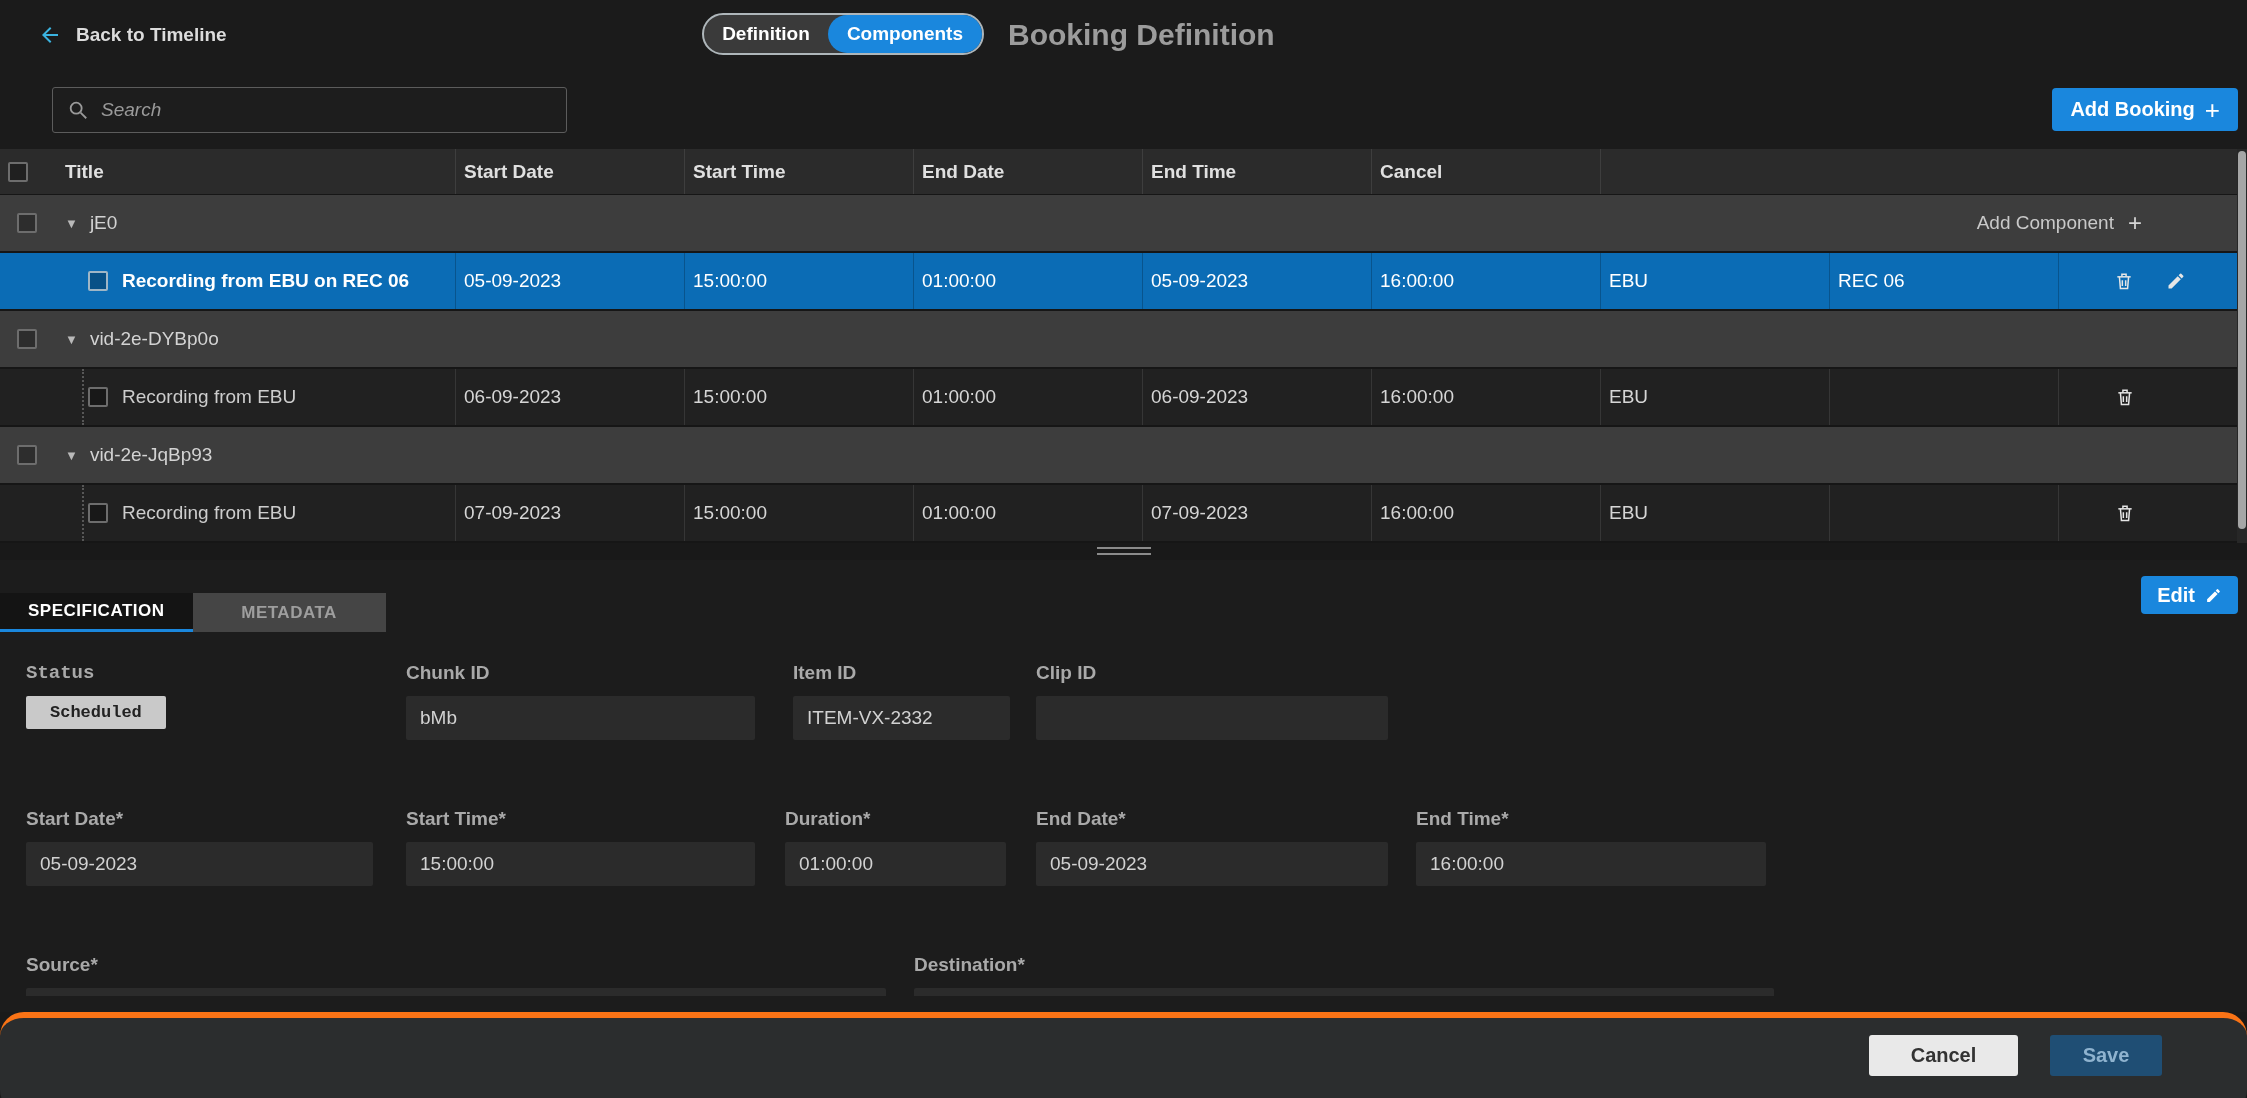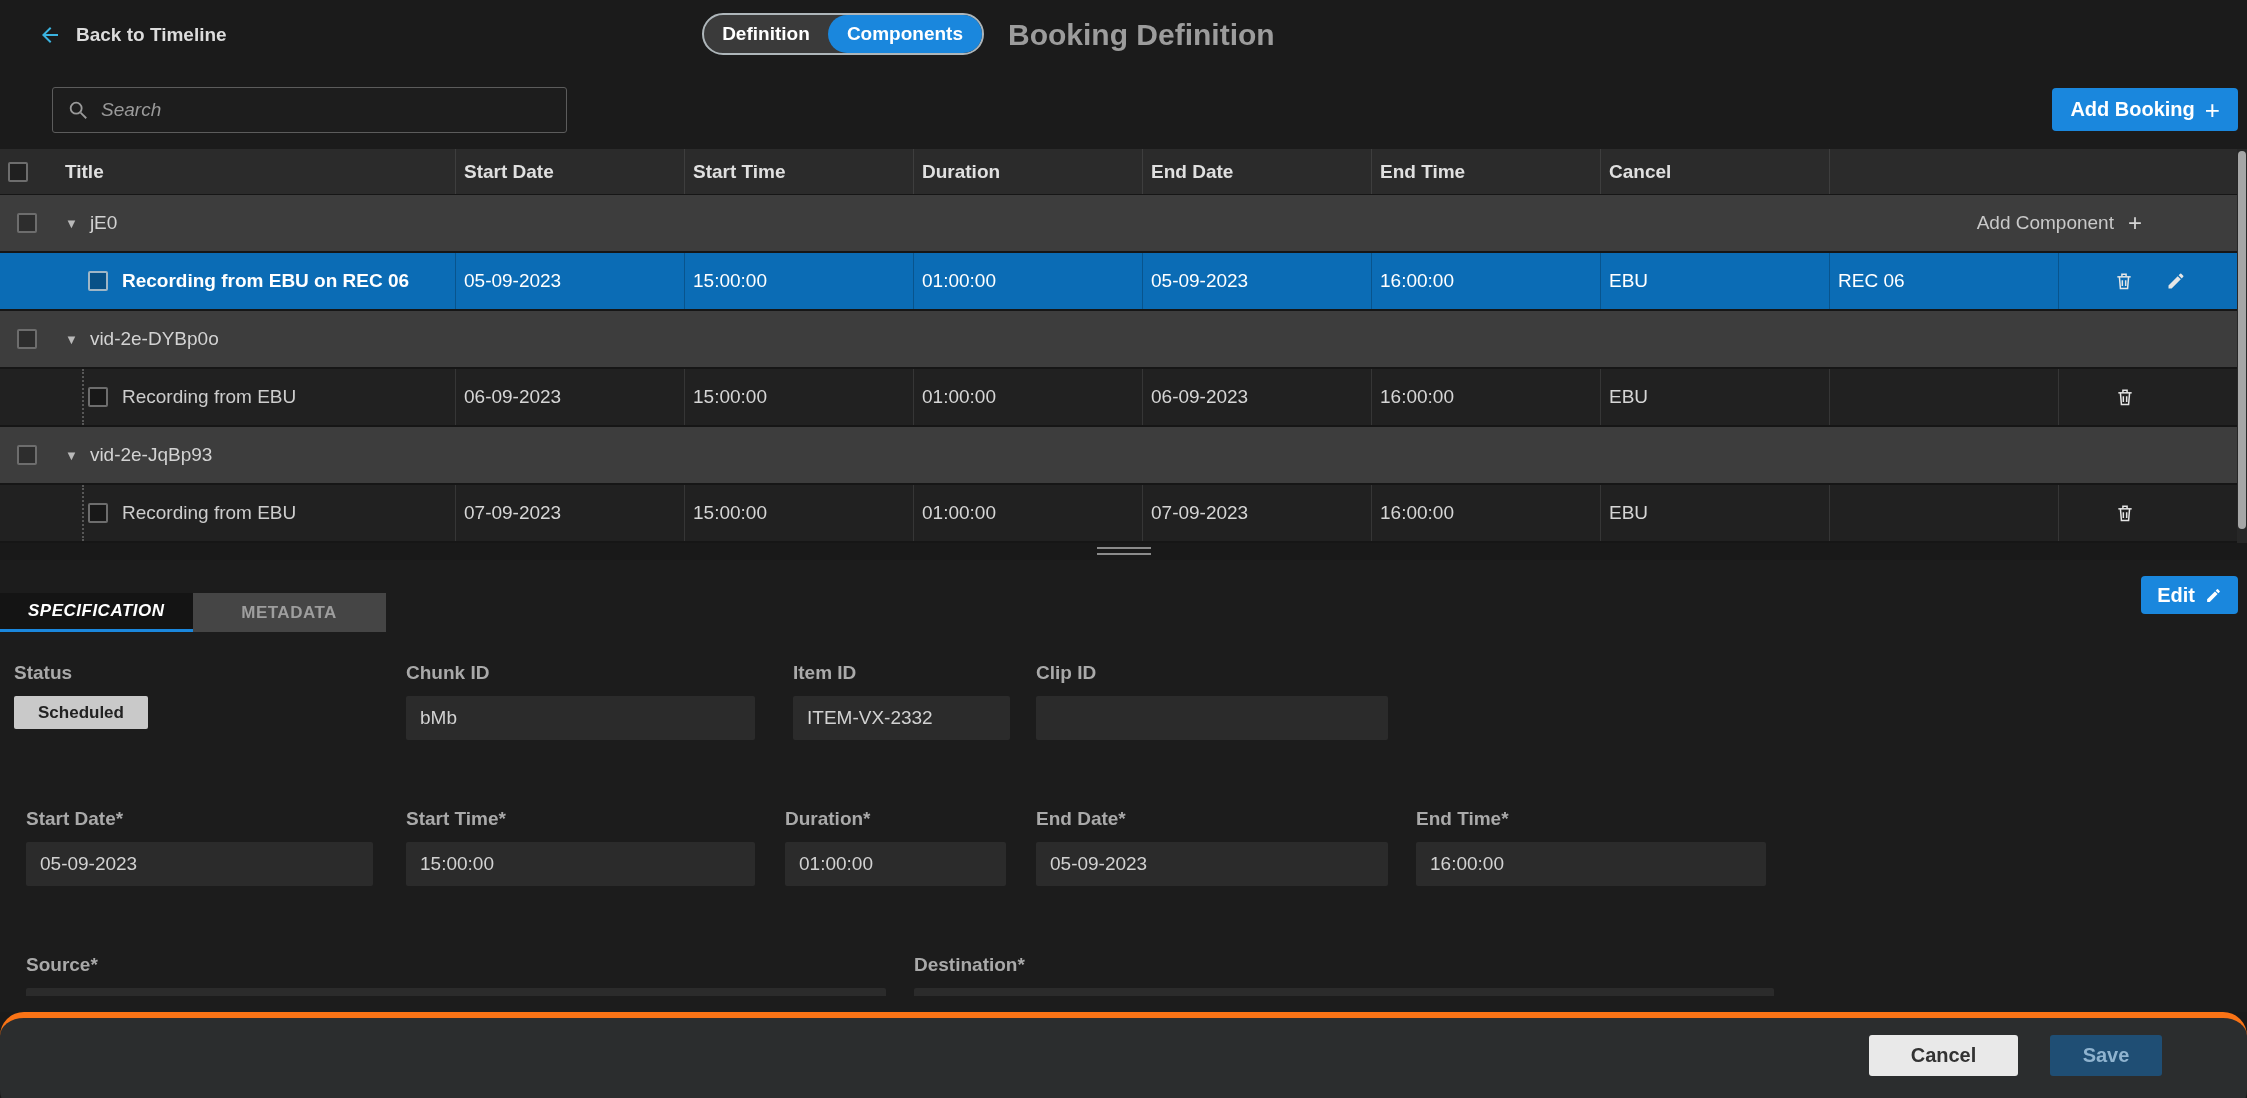--- a/index.html
+++ b/index.html
@@ -82,21 +82,21 @@
 
   .splitter { position:absolute; top:543px; left:0; right:0; height:17px; background:#191919; }
   .grip { width:54px; height:8px; margin:4px auto 0; border-top:2px solid #8a8a8a;
           border-bottom:2px solid #8a8a8a; cursor:row-resize; }
 
   
   .detail { position:absolute; top:560px; left:0; right:0; height:452px; background:#1c1c1c; }
   .tabs { position:absolute; left:0; top:33px; display:flex; }
   .tab { height:39px; display:flex; align-items:center; justify-content:center;
          padding:0 28px; font-size:17px; font-weight:700; letter-spacing:0.5px; cursor:pointer; }
-  .tab.active { background:#141414; color:#ffffff; border-bottom:3px solid #1a87dd; min-width:188px;font-style:italic; }
+  .tab.active { background:#141414; color:#ffffff; border-bottom:3px solid #1a87dd; min-width:188px; }
   .tab.inactive { background:#454545; color:#9e9e9e; min-width:193px; }
   .edit-btn { position:absolute; right:9px; top:16px; height:38px; padding:0 16px; }
 
   .form { position:absolute; top:72px; left:0; right:0; height:364px; overflow:hidden; }
   .fgroup { position:absolute; }
   .flabel { height:24px; margin-bottom:10px; font-size:19px; font-weight:700; color:#a9a9a9; }
   .tinput { height:44px; width:100%; background:#2b2b2b; border:none; border-radius:2px;
             color:#d2d2d2; font-size:19px; font-family:inherit; padding:0 14px; outline:none; }
   .badge { display:inline-flex; align-items:center; height:33px; padding:0 24px;
            background:#c9c9c9; color:#222; font-size:17px; font-weight:600; border-radius:2px; }
@@ -150,21 +150,20 @@
   </div>
 
   <div class="table">
     <div class="thead">
       <div class="cell cbcell">
           <span class="cb"></span>
         </div>
       <div class="cell">Title</div>
       <div class="cell">Start Date</div>
       <div class="cell">Start Time</div>
-      <div class="cell">Duration</div>
       <div class="cell">End Date</div>
       <div class="cell">End Time</div>
       <div class="cell">Cancel</div>
       <div class="cell"></div>
     </div>
 
     <div class="trow group">
       <span class="cb"></span>
       <span class="caret">▼</span>
       <span class="gtitle">jE0</span>
@@ -289,21 +288,21 @@
       <span>Edit</span>
       <span style="display:flex;">
         <svg width="17" height="17" viewBox="0 0 24 24" fill="#fff">
           <path d="M3 17.25V21h3.75L17.8 9.94l-3.75-3.75L3 17.25zM20.7 7.04a1 1 0 0 0 0-1.41l-2.34-2.34a1 1 0 0 0-1.41 0l-1.83 1.83 3.75 3.75 1.83-1.83z"></path>
           </svg>
       </span>
     </button>
 
     <div class="form">
 
-      <div class="fgroup" style="left:14px; top:30px; width:200px;">
+      <div class="fgroup" style="left:26px; top:30px; width:200px;font-family:Liberation Mono, monospace;">
         <div class="flabel">Status</div>
         <span class="badge">Scheduled</span>
       </div>
       <div class="fgroup" style="left:406px; top:30px; width:349px;">
         <div class="flabel">Chunk ID</div>
         <input class="tinput" value="bMb" style="">
       </div>
       <div class="fgroup" style="left:793px; top:30px; width:217px;">
         <div class="flabel">Item ID</div>
         <input class="tinput" value="ITEM-VX-2332" style="">

